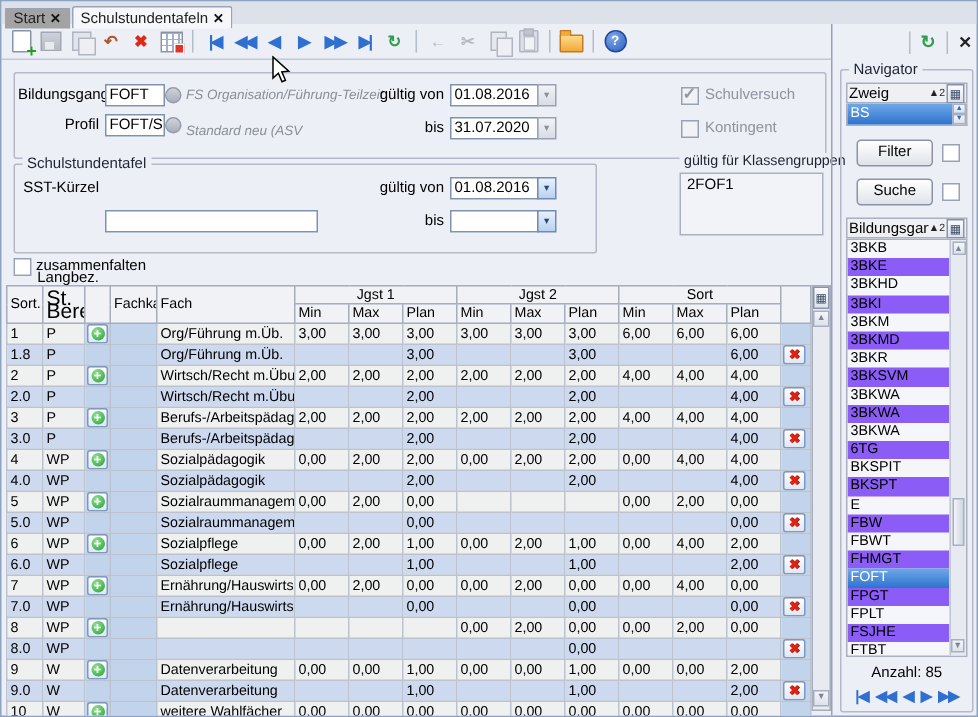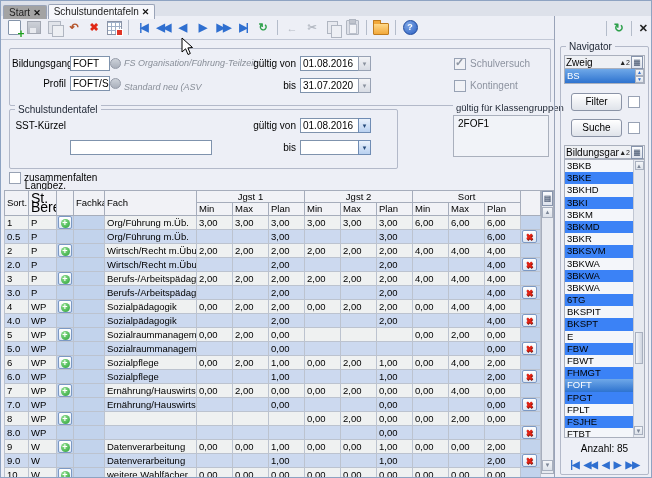--- a/index.html
+++ b/index.html
@@ -88,21 +88,21 @@
   .sorttag{font-size:7px;margin-right:1px;color:#222;}
   .zsel{position:absolute;left:3px;right:3px;top:22px;height:15px;display:flex;border:1px solid #aab0bd;border-top:none;background:#f4f6fa;box-sizing:border-box;}
   .selitem{background:linear-gradient(#6fa8e8,#2e73cf);color:#fff;font-size:9.5px;line-height:13px;padding-left:2px;flex:1;}
   .spin{width:9px;display:flex;flex-direction:column;}
   .spin span{flex:1;border:1px solid #a8b0bf;background:linear-gradient(#f4f6f9,#dde2ea);font-size:5px;line-height:5px;text-align:center;color:#2f6fd0;box-sizing:border-box;}
   .pushbtn{position:absolute;left:10px;right:26px;height:16px;background:linear-gradient(#ffffff,#dfe3ea);
     border:1px solid #8a93a6;border-radius:3px;font-size:10px;text-align:center;line-height:15px;color:#000;}
   .blist{position:absolute;left:3px;right:3px;top:112px;bottom:36px;border:1px solid #aab0bd;background:#f4f6fa;display:flex;}
   .blist .items{flex:1;overflow:hidden;}
   .litem{height:12.2px;line-height:12.2px;font-size:9.5px;padding-left:2px;color:#000;white-space:nowrap;overflow:hidden;}
-  .litem.alt{background:#3b82f6;}
+  .litem.alt{background:#8b5cf6;}
   .litem.sel{background:linear-gradient(#6fa8e8,#2e73cf);color:#fff;}
   .sbar{width:10px;background:#e7eaf0;border-left:1px solid #c0c6d2;position:relative;}
   .sbar .sbtn{width:9px;height:9px;}
   .sthumb{position:absolute;left:1px;top:62%;width:8px;height:32px;background:linear-gradient(90deg,#f2f4f8,#cfd5e0);border:1px solid #a8b0bf;box-sizing:border-box;}
   .anz{position:absolute;bottom:20px;left:0;right:0;text-align:center;font-size:10px;color:#000;}
   .nbtns{position:absolute;bottom:4px;left:0;right:0;display:flex;justify-content:center;gap:5px;}
   .nbtn{color:#2f6fd0;font-weight:bold;font-size:10px;letter-spacing:-1px;}
   .cursor{position:absolute;left:180px;top:36px;pointer-events:none;}
 </style>
 </head>
@@ -253,21 +253,21 @@
             <td>3,00</td>
             <td>3,00</td>
             <td>3,00</td>
             <td>3,00</td>
             <td>6,00</td>
             <td>6,00</td>
             <td>6,00</td>
             <td class="cblue"></td>
           </tr>
           <tr class="rd">
-            <td>0.5</td>
+            <td>1.8</td>
             <td>P</td>
             <td class="cblue"></td>
             <td class="cblue"></td>
             <td>Org/Führung m.Üb.</td>
             <td></td>
             <td></td>
             <td>3,00</td>
             <td></td>
             <td></td>
             <td>3,00</td>

